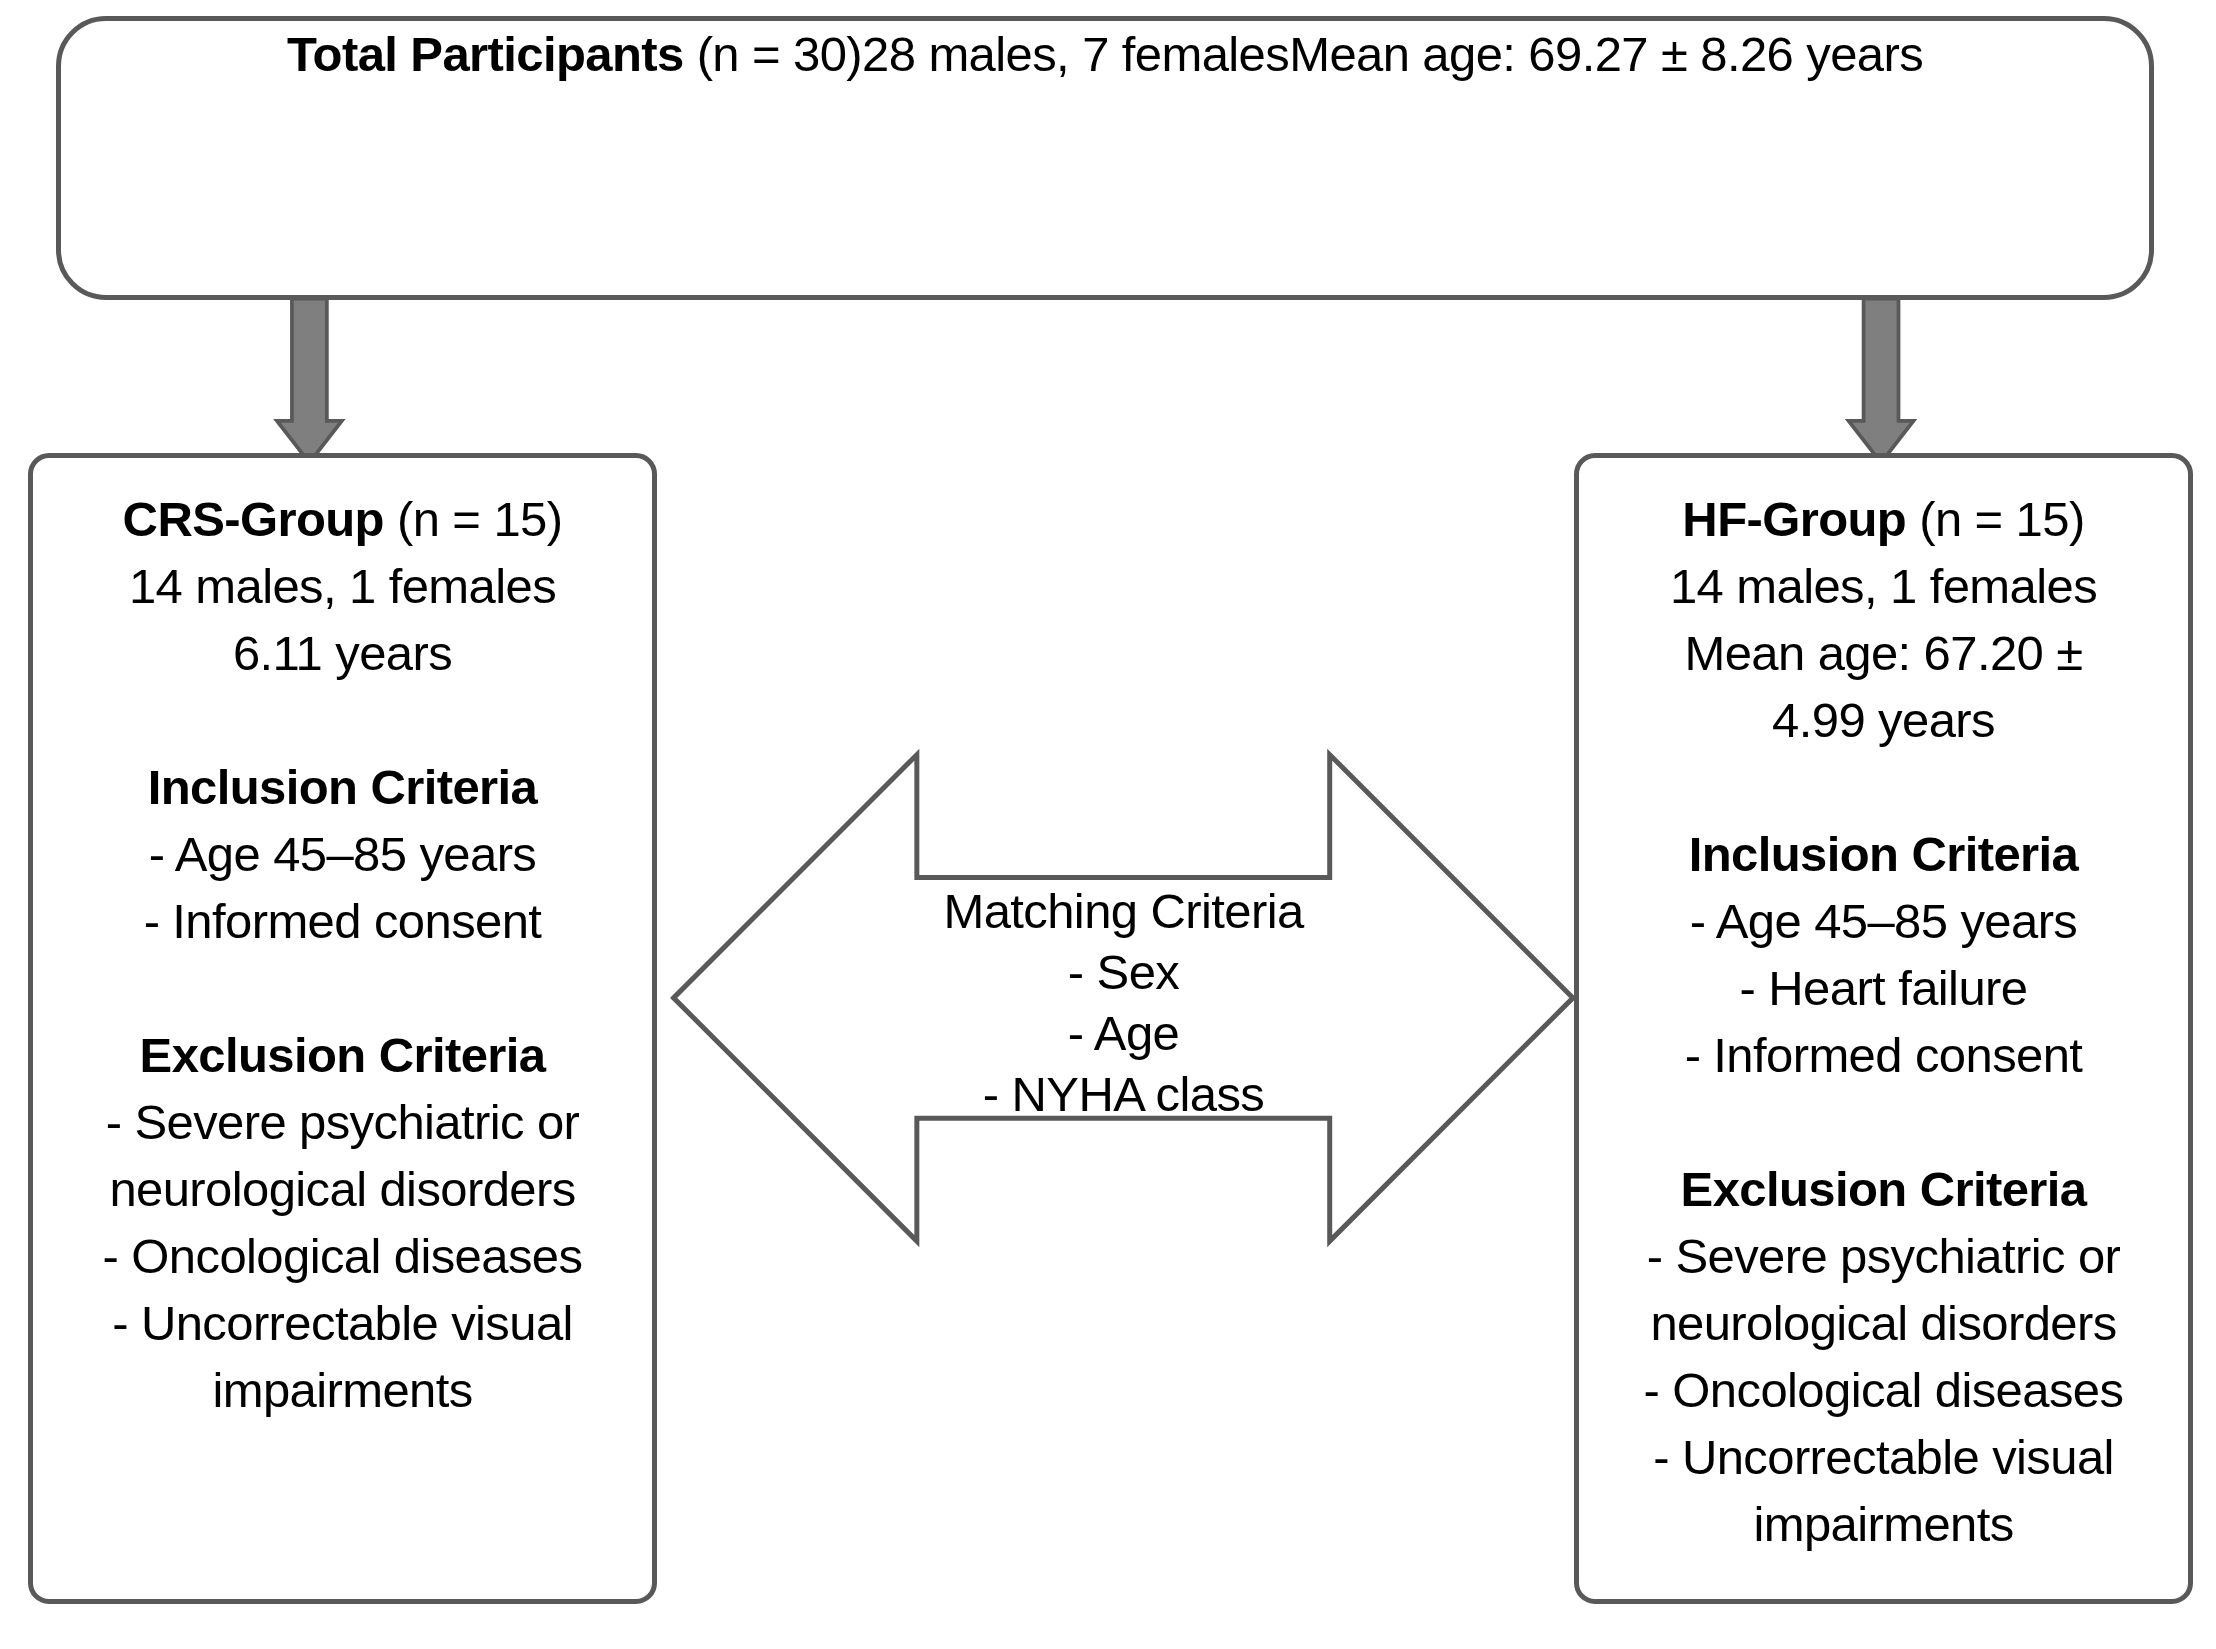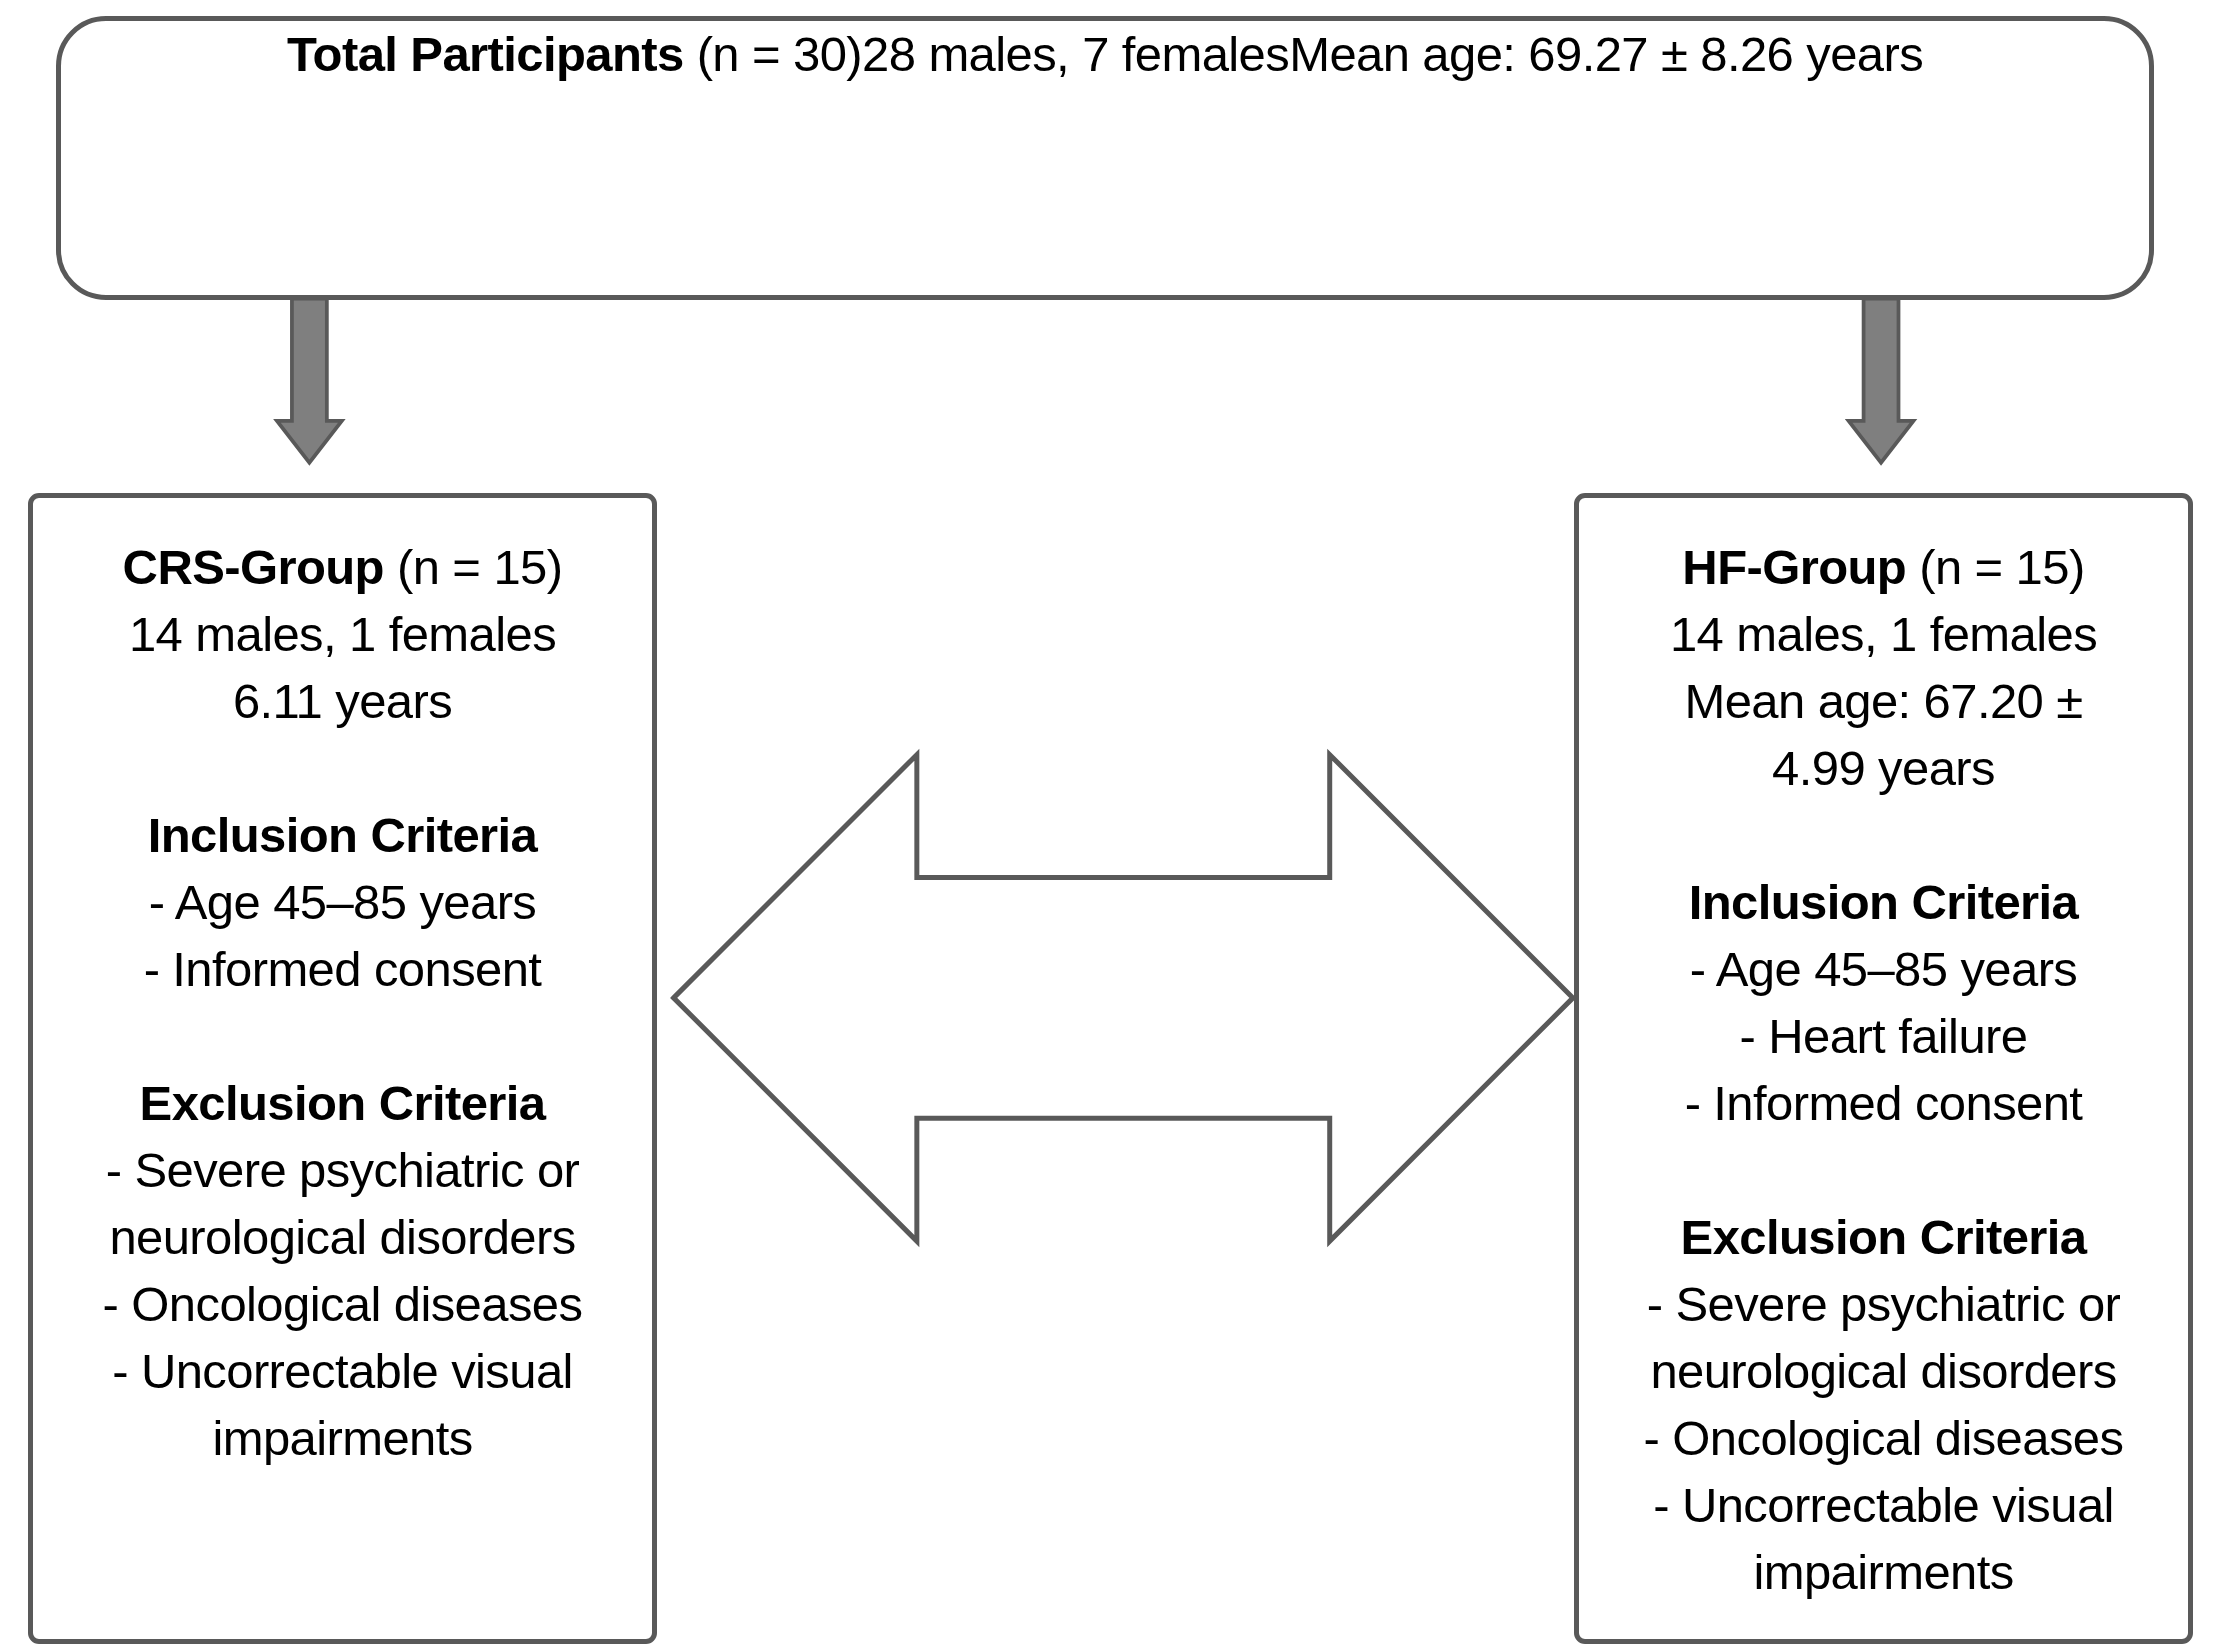--- a/index.html
+++ b/index.html
@@ -34,24 +34,24 @@
   }
   .top-box {
     left: 56px; top: 15.6px;
     width: 2098px; height: 284px;
     border-radius: 50px;
     display: flex;
     flex-direction: row;
     justify-content: center;
   }
   .side-box {
-    top: 493px;
+    top: 453px;
     height: 1151px;
-    border-radius: 11px;
-    padding-top: 36px;
+    border-radius: 21px;
+    padding-top: 28px;
   }
   .left-box  { left: 28px;   width: 629px; }
   .right-box { left: 1574px; width: 619px;  }
   .line { min-height: 67px; }
   .b { font-weight: bold; }
   .arrow-text {
     position: absolute;
     left: 843px; top: 881px;
     width: 561px;
     text-align: center;
@@ -110,15 +110,21 @@
     <div class="line">- Informed consent</div>
     <div class="line"></div>
     <div class="line b">Exclusion Criteria</div>
     <div class="line">- Severe psychiatric or</div>
     <div class="line">neurological disorders</div>
     <div class="line">- Oncological diseases</div>
     <div class="line">- Uncorrectable visual</div>
     <div class="line">impairments</div>
   </div>
 
+  <div class="arrow-text">
+    <div class="line">Matching Criteria</div>
+    <div class="line">- Sex</div>
+    <div class="line">- Age</div>
+    <div class="line">- NYHA class</div>
+  </div>
 
 </div>
 
 
 </body></html>

